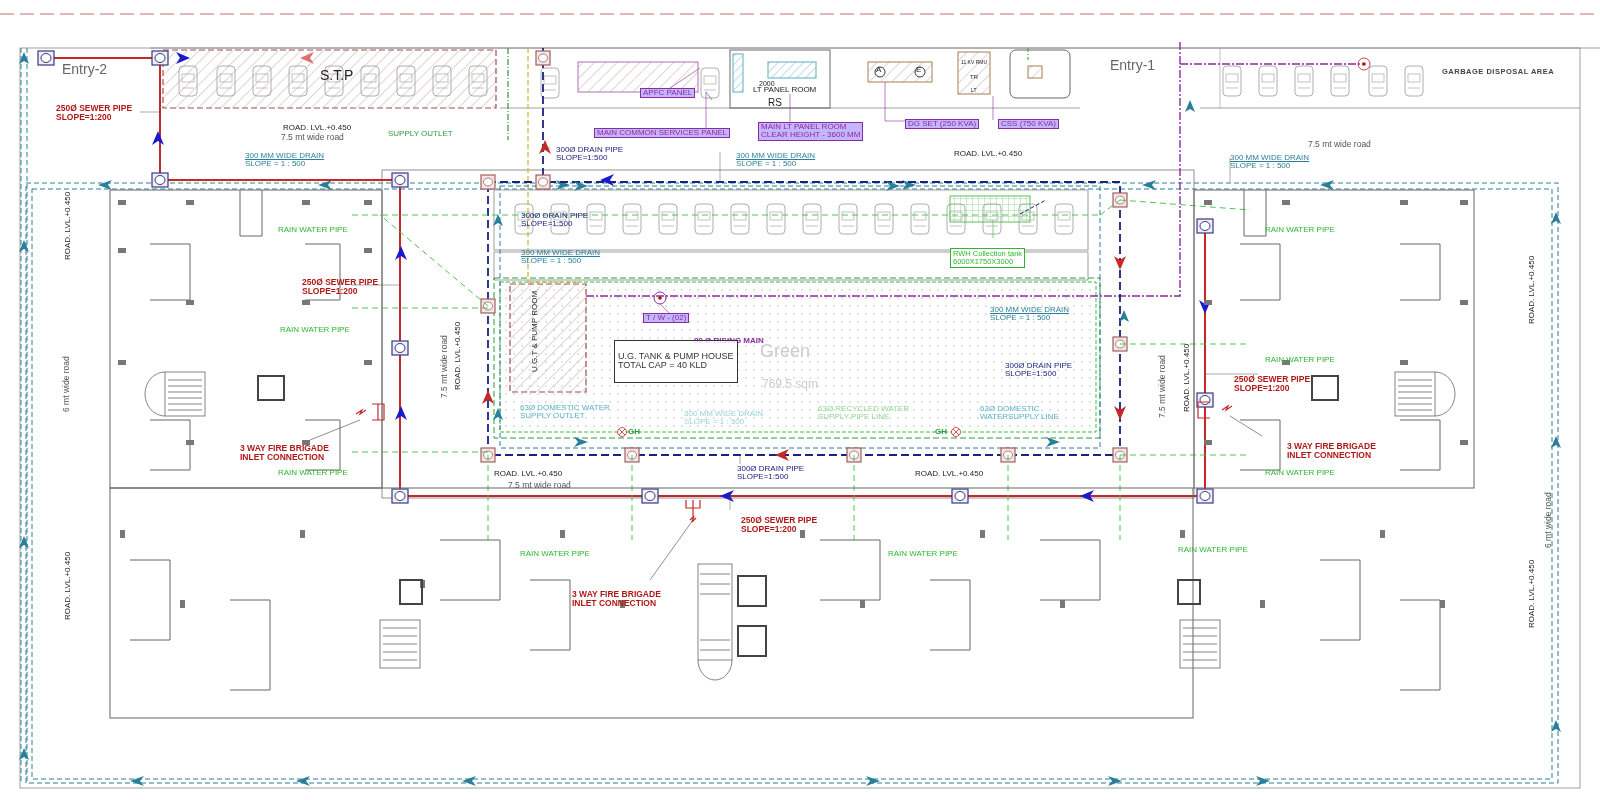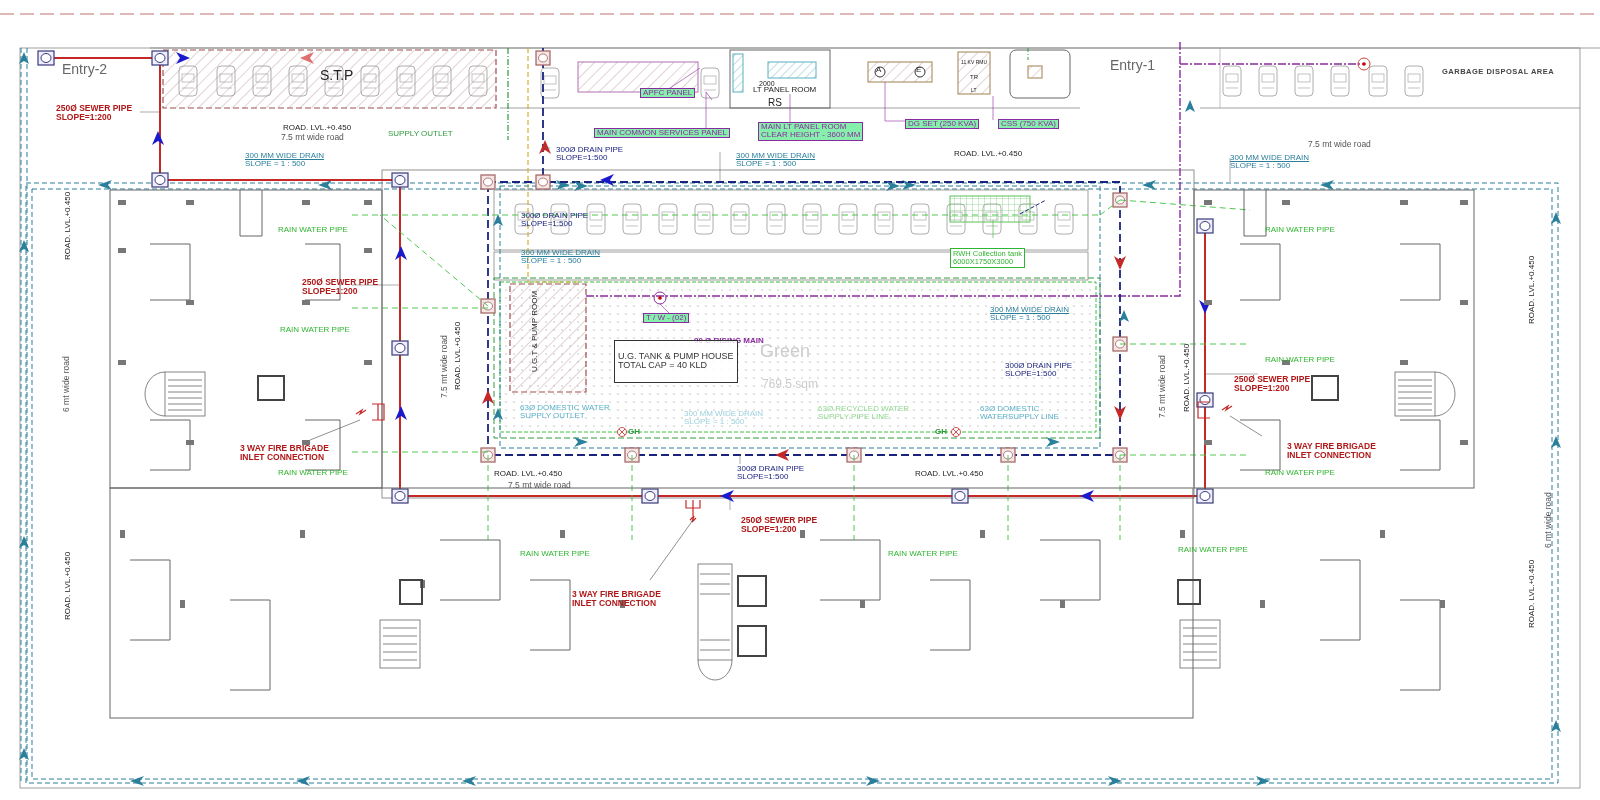--- a/index.html
+++ b/index.html
@@ -5,21 +5,21 @@
   html,body{margin:0;padding:0;background:#ffffff;}
   body{width:1600px;height:800px;overflow:hidden;position:relative;font-family:"Liberation Sans",sans-serif;}
   #plan{position:absolute;left:0;top:0;width:1600px;height:800px;}
   .lbl{position:absolute;white-space:nowrap;line-height:1.05;font-family:"Liberation Sans",sans-serif;}
   .red{color:#b01818;font-weight:bold;font-size:8.5px;}
   .grn{color:#2fb52f;font-size:8px;}
   .teal{color:#2a7f9a;font-size:8px;}
   .blk{color:#222;font-size:8px;}
   .gry{color:#555;font-size:8.5px;}
   .pur{color:#8a2aa0;font-size:8px;margin-top:46px;}
-  .purbox{color:#8a2aa0;font-size:8px;border:1px solid #8a2aa0;padding:0 2px;background:#86efac;}
+  .purbox{color:#8a2aa0;font-size:8px;border:1px solid #8a2aa0;padding:0 2px;background:#c4b5fd;}
   .grnbox{color:#2fb52f;font-size:7.5px;border:1px solid #2fb52f;padding:1px 2px;background:#fff;}
   .vert{transform:rotate(-90deg);transform-origin:left top;}
   .entry{color:#666;font-size:14px;}
   .stp{color:#222;font-size:14px;}
   .green-area{color:#ccc;font-size:18px;}
   .green-sqm{color:#ccc;font-size:12px;margin-top:20px;}
   .tankbox{color:#333;font-size:9px;border:1px solid #333;padding:11px 3px;background:rgba(255,255,255,0.8);}
   .garbage{color:#444;font-size:7.5px;font-weight:bold;letter-spacing:0.5px;}
 </style>
 </head>

